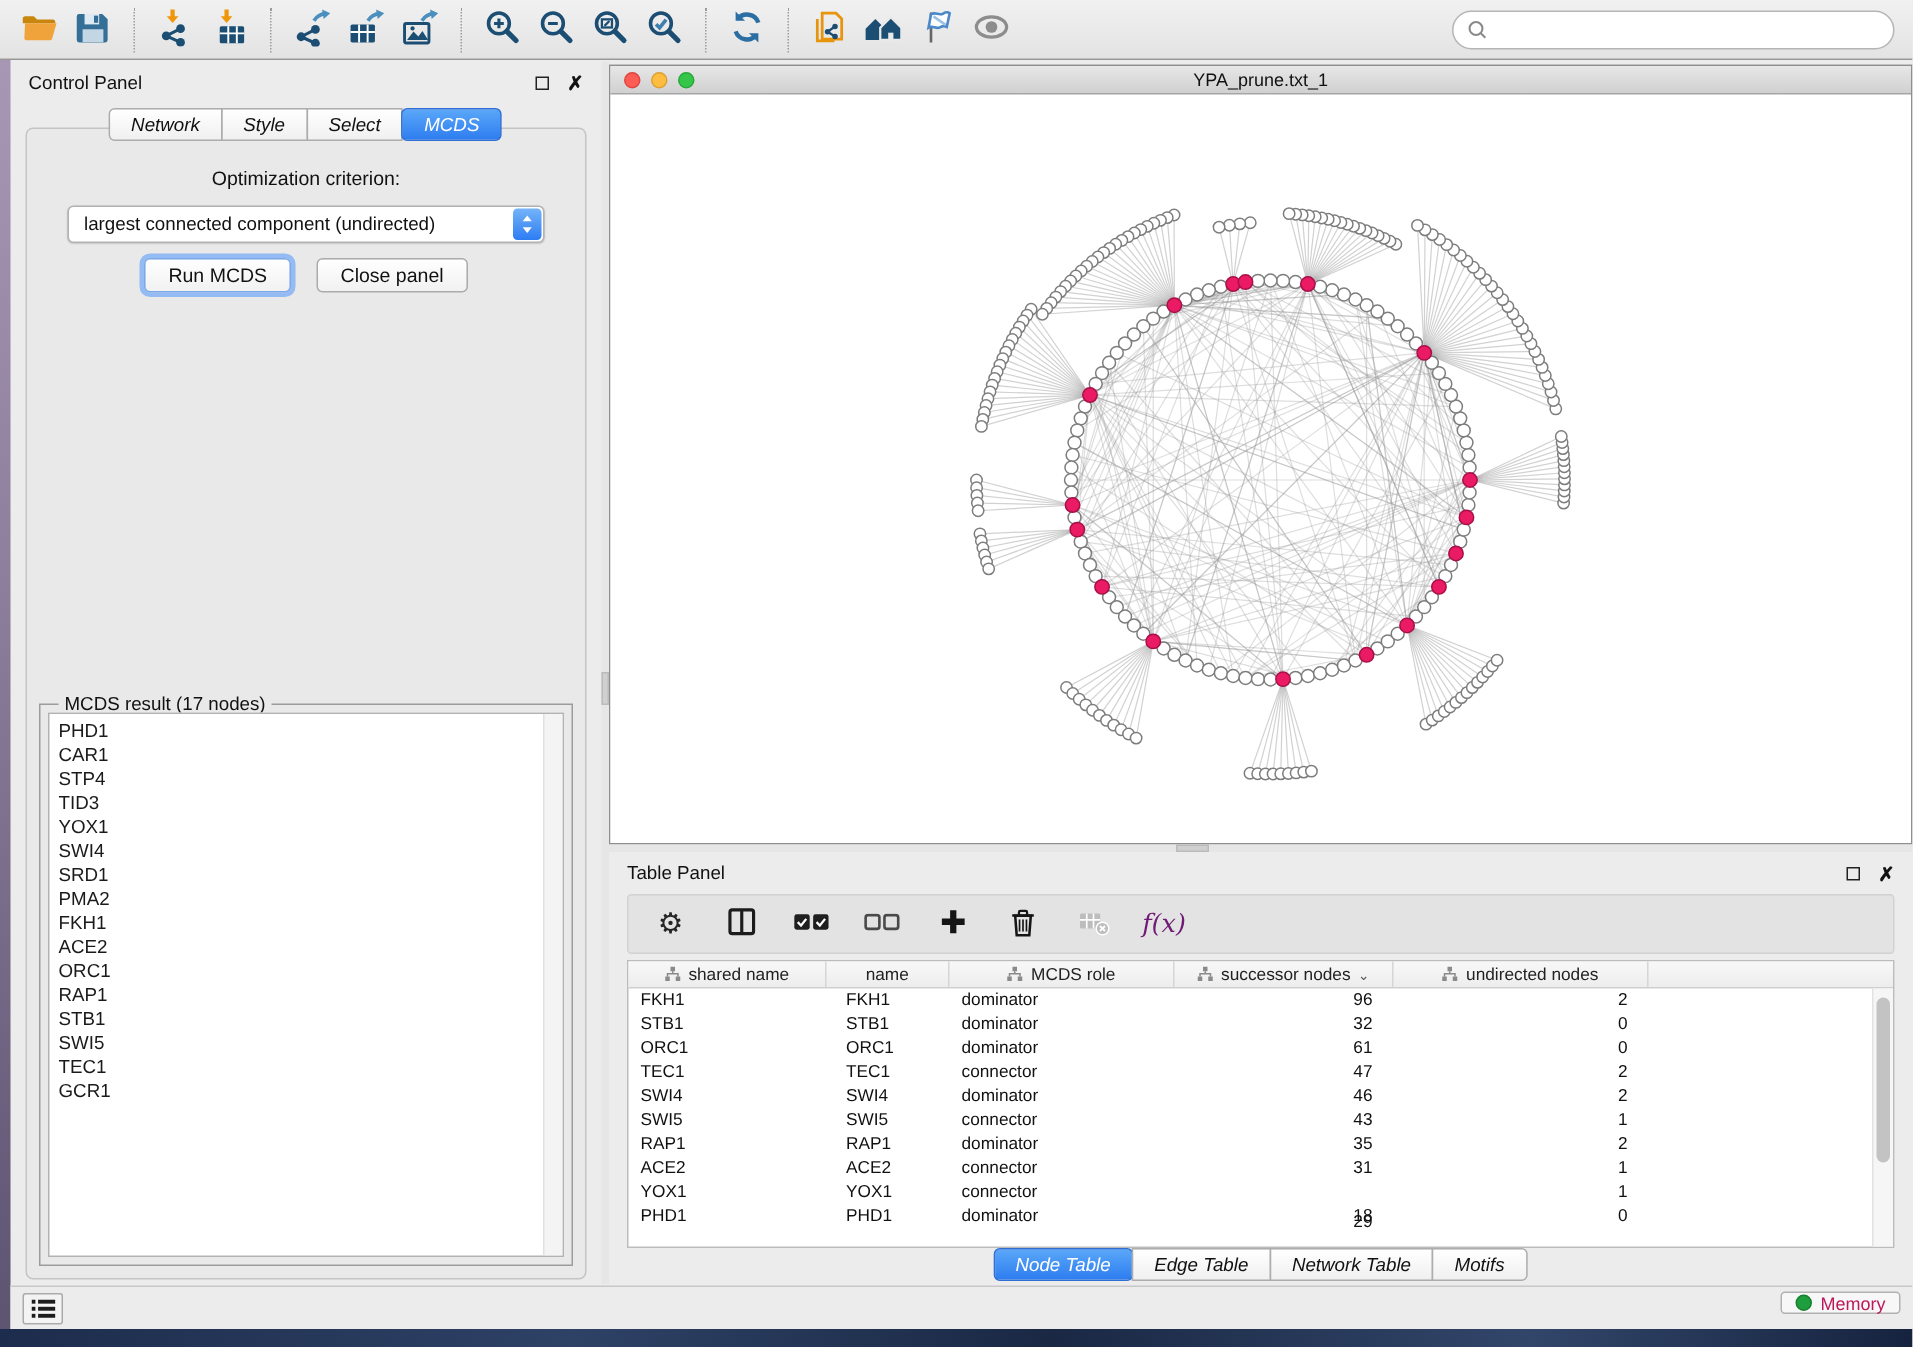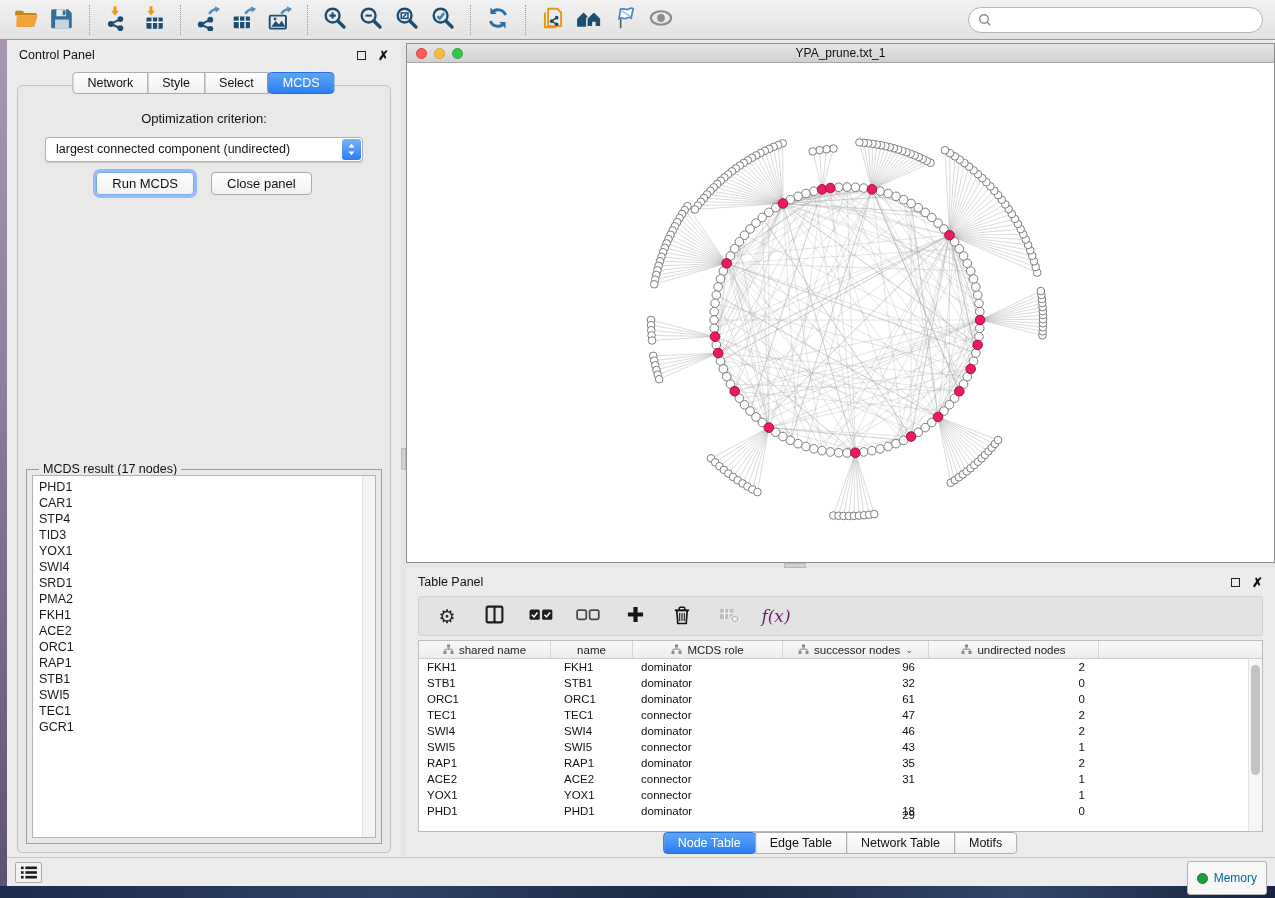--- a/index.html
+++ b/index.html
@@ -20,21 +20,21 @@
     border:1px solid #b5b5b5; border-radius:13px; display:flex; align-items:center; padding:0 9px; }
   #search-box input { border:none; outline:none; flex:1; font-size:12px; margin-left:6px; background:transparent; }
 
   
   #control-panel { position:absolute; left:7px; top:41px; width:394px; height:816px; }
   .panel-header { height:28px; display:flex; align-items:center; padding:0 12px; font-size:12.5px; color:#111; }
   .win-btns { margin-left:auto; display:flex; gap:12px; align-items:center; }
   .float-btn { width:9px; height:9px; border:1.5px solid #222; background:transparent; }
   .close-btn { font-size:13px; font-weight:bold; color:#111; line-height:1; }
 
-  .seg-tabs { display:flex; }
+  .seg-tabs { display:flex;font-style:italic; }
   .seg { border:1px solid #adadad; background:linear-gradient(#ffffff,#f0f0f0); padding:3px 14px;
     font-size:12.5px; color:#111; margin-left:-1px; line-height:14px; white-space:nowrap; }
   .seg.first { border-radius:4px 0 0 4px; }
   .seg.last  { border-radius:0 4px 4px 0; }
   .seg.selected { background:linear-gradient(#5aa7f8,#2e7df0); color:#fff; border-color:#2e6fd6; border-radius:4px; }
 
   #cp-tabs { position:absolute; top:31px; left:50%; transform:translateX(-50%); z-index:3; }
   #cp-content { position:absolute; left:10px; right:10px; top:44px; bottom:4px;
     background:#e9e9e9; border:1px solid #c4c4c4; border-radius:5px; }
   #opt-label { text-align:center; margin-top:25px; font-size:13px; color:#111; }
@@ -93,22 +93,22 @@
   .td { font-size:11.5px; color:#111; overflow:hidden; white-space:nowrap; }
   .td.num { text-align:right; }
   #table-scrollbar { position:absolute; right:0; top:18px; bottom:0; width:14px; background:#f6f6f6; border-left:1px solid #e2e2e2; }
   #table-thumb { position:absolute; left:2px; top:6px; width:9px; height:110px; background:#c3c3c3; border-radius:5px; }
   #tp-tabs { position:absolute; left:50%; transform:translateX(-50%); bottom:2px; }
 
   
   #status-bar { position:absolute; left:7px; right:0; top:857px; height:29px; background:#ececec; border-top:1px solid #c8c8c8; }
   #list-button { position:absolute; left:8px; top:4px; width:27px; height:21px; background:#f3f3f3;
     border:1px solid #ababab; border-radius:2px; display:flex; align-items:center; justify-content:center; }
-  #memory-button { position:absolute; right:8px; top:3px; height:34px; background:#f7f7f7; border:1px solid #b2b2b2;
-    border-radius:3px; display:flex; align-items:center; gap:6px; padding:0 9px; font-size:12px; color:#0369a1; }
+  #memory-button { position:absolute; right:8px; top:3px; height:15px; background:#f7f7f7; border:1px solid #b2b2b2;
+    border-radius:3px; display:flex; align-items:center; gap:6px; padding:0 9px; font-size:12px; color:#be185d; }
   #memory-dot { width:11px; height:11px; border-radius:50%; background:#1f9e3e; border:1px solid #158030; }
 </style>
 </head>
 <body>
 
 <div id="main-toolbar">
     <div class="tb-btn">
       <span><svg width="26" height="26" viewBox="0 0 24 24">
           <path d="M2 6.8c0-.8.6-1.4 1.4-1.4h5.4l2 2h9.8c.8 0 1.4.6 1.4 1.4v.9H2z" fill="#c8860f"></path>
           <path d="M3.4 9.7h19.4l-2.7 9.3c-.2.7-.8 1.2-1.5 1.2H4.4c-.9 0-1.5-.7-1.4-1.6z" fill="#f0a33a"></path>

